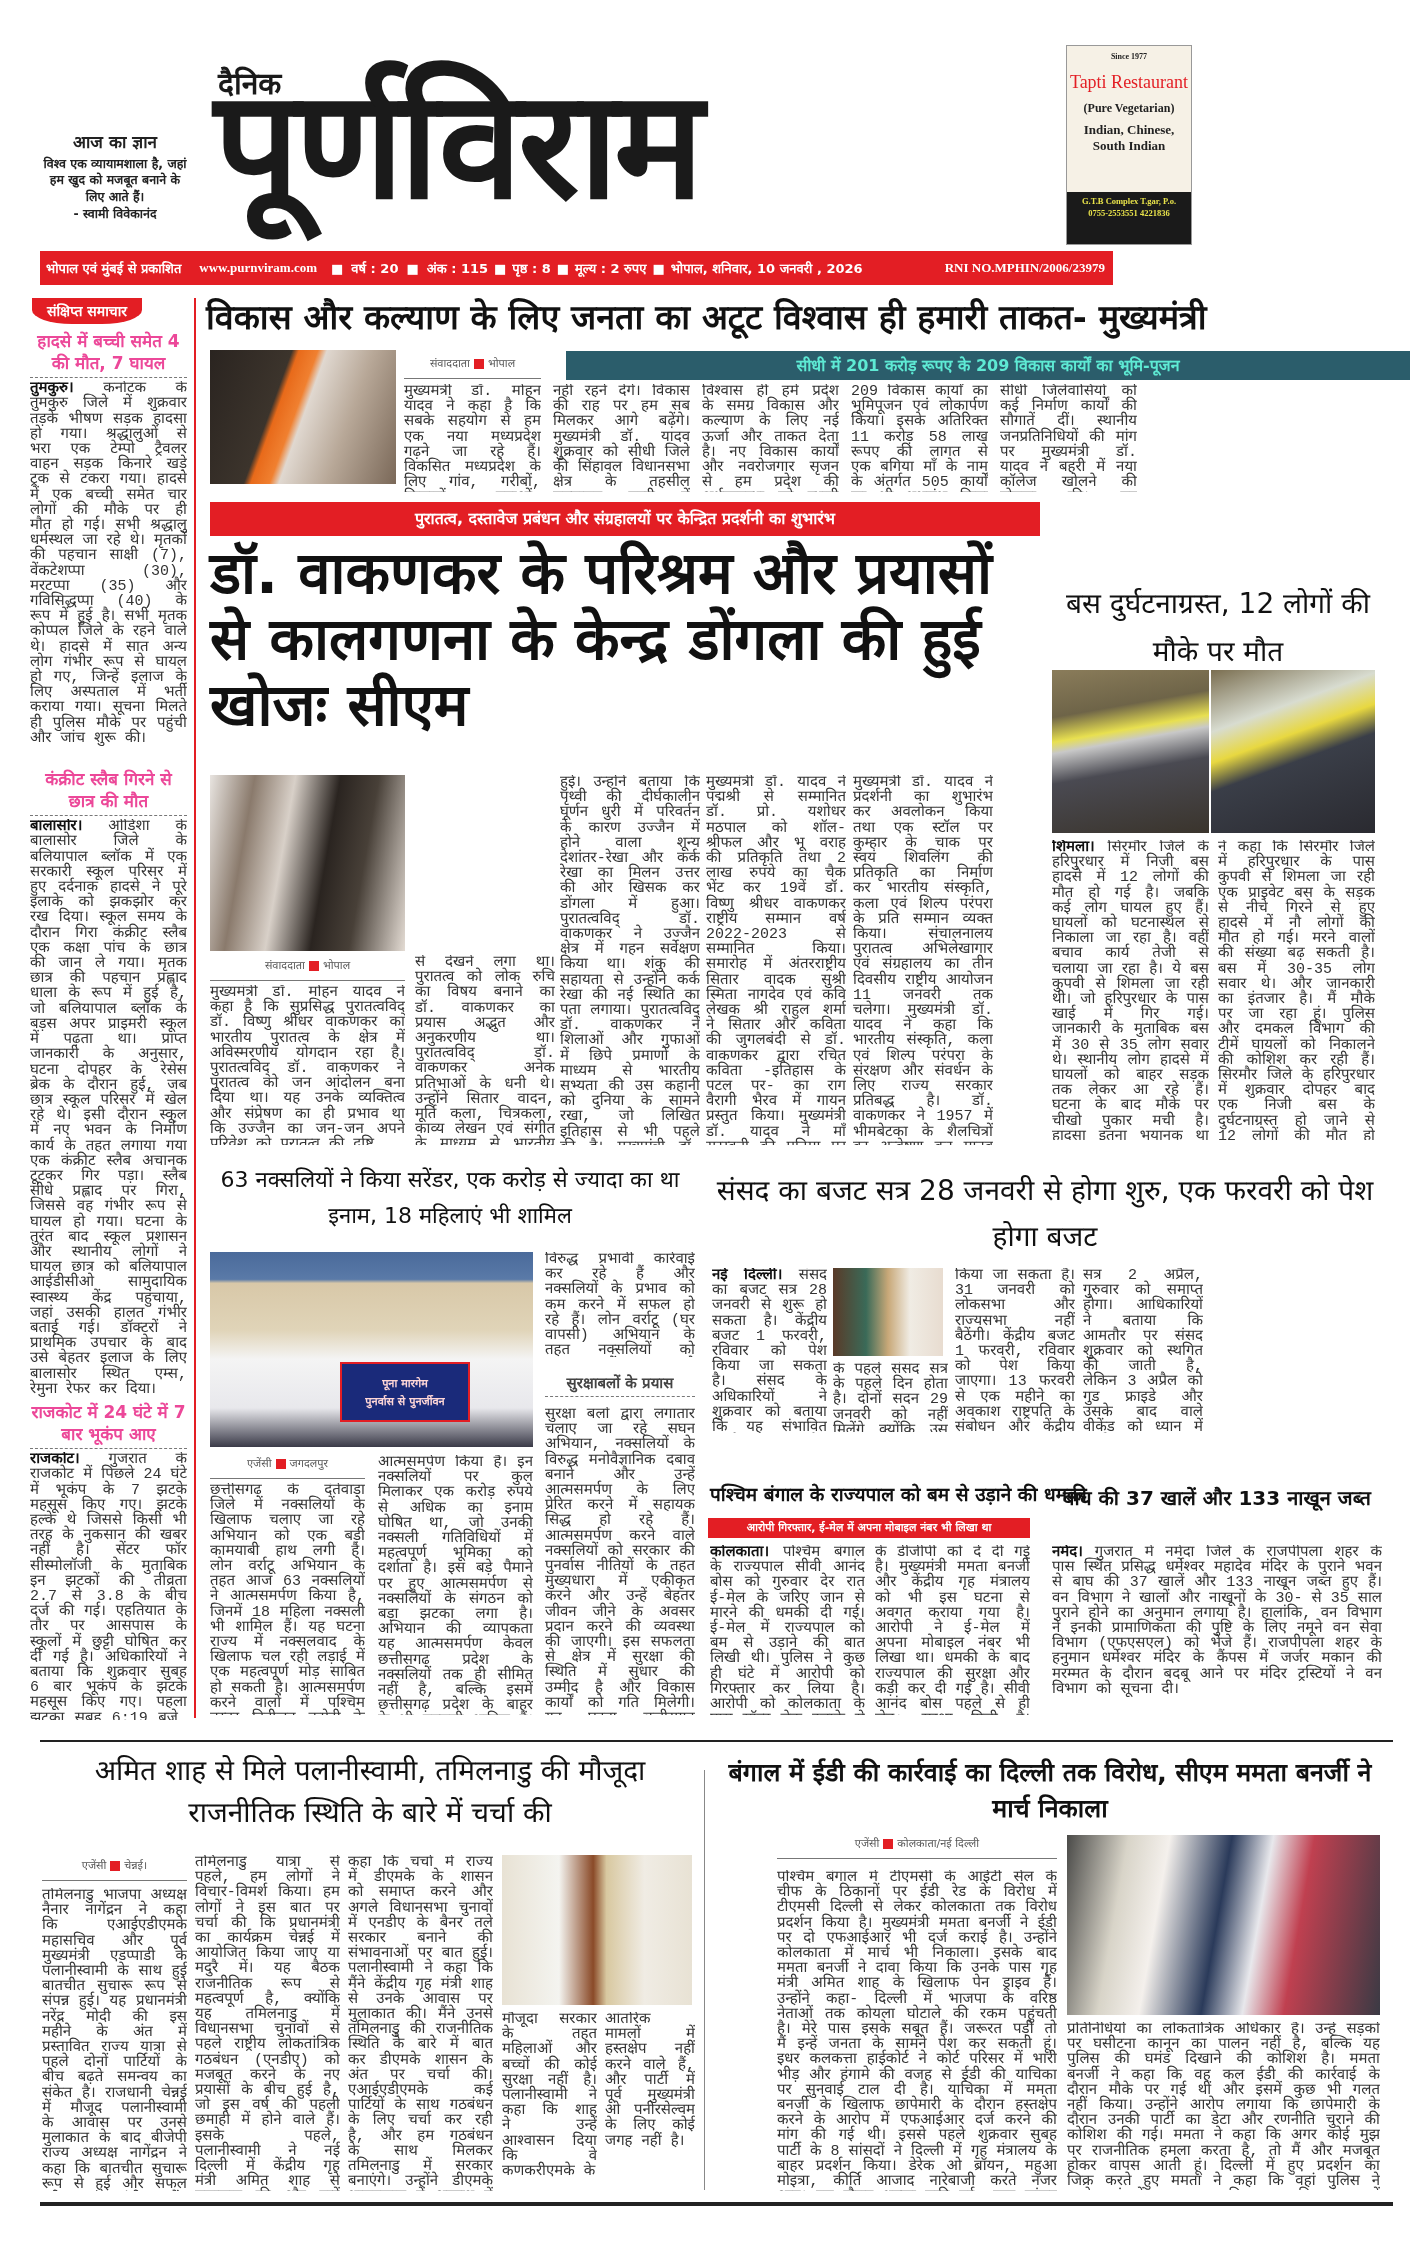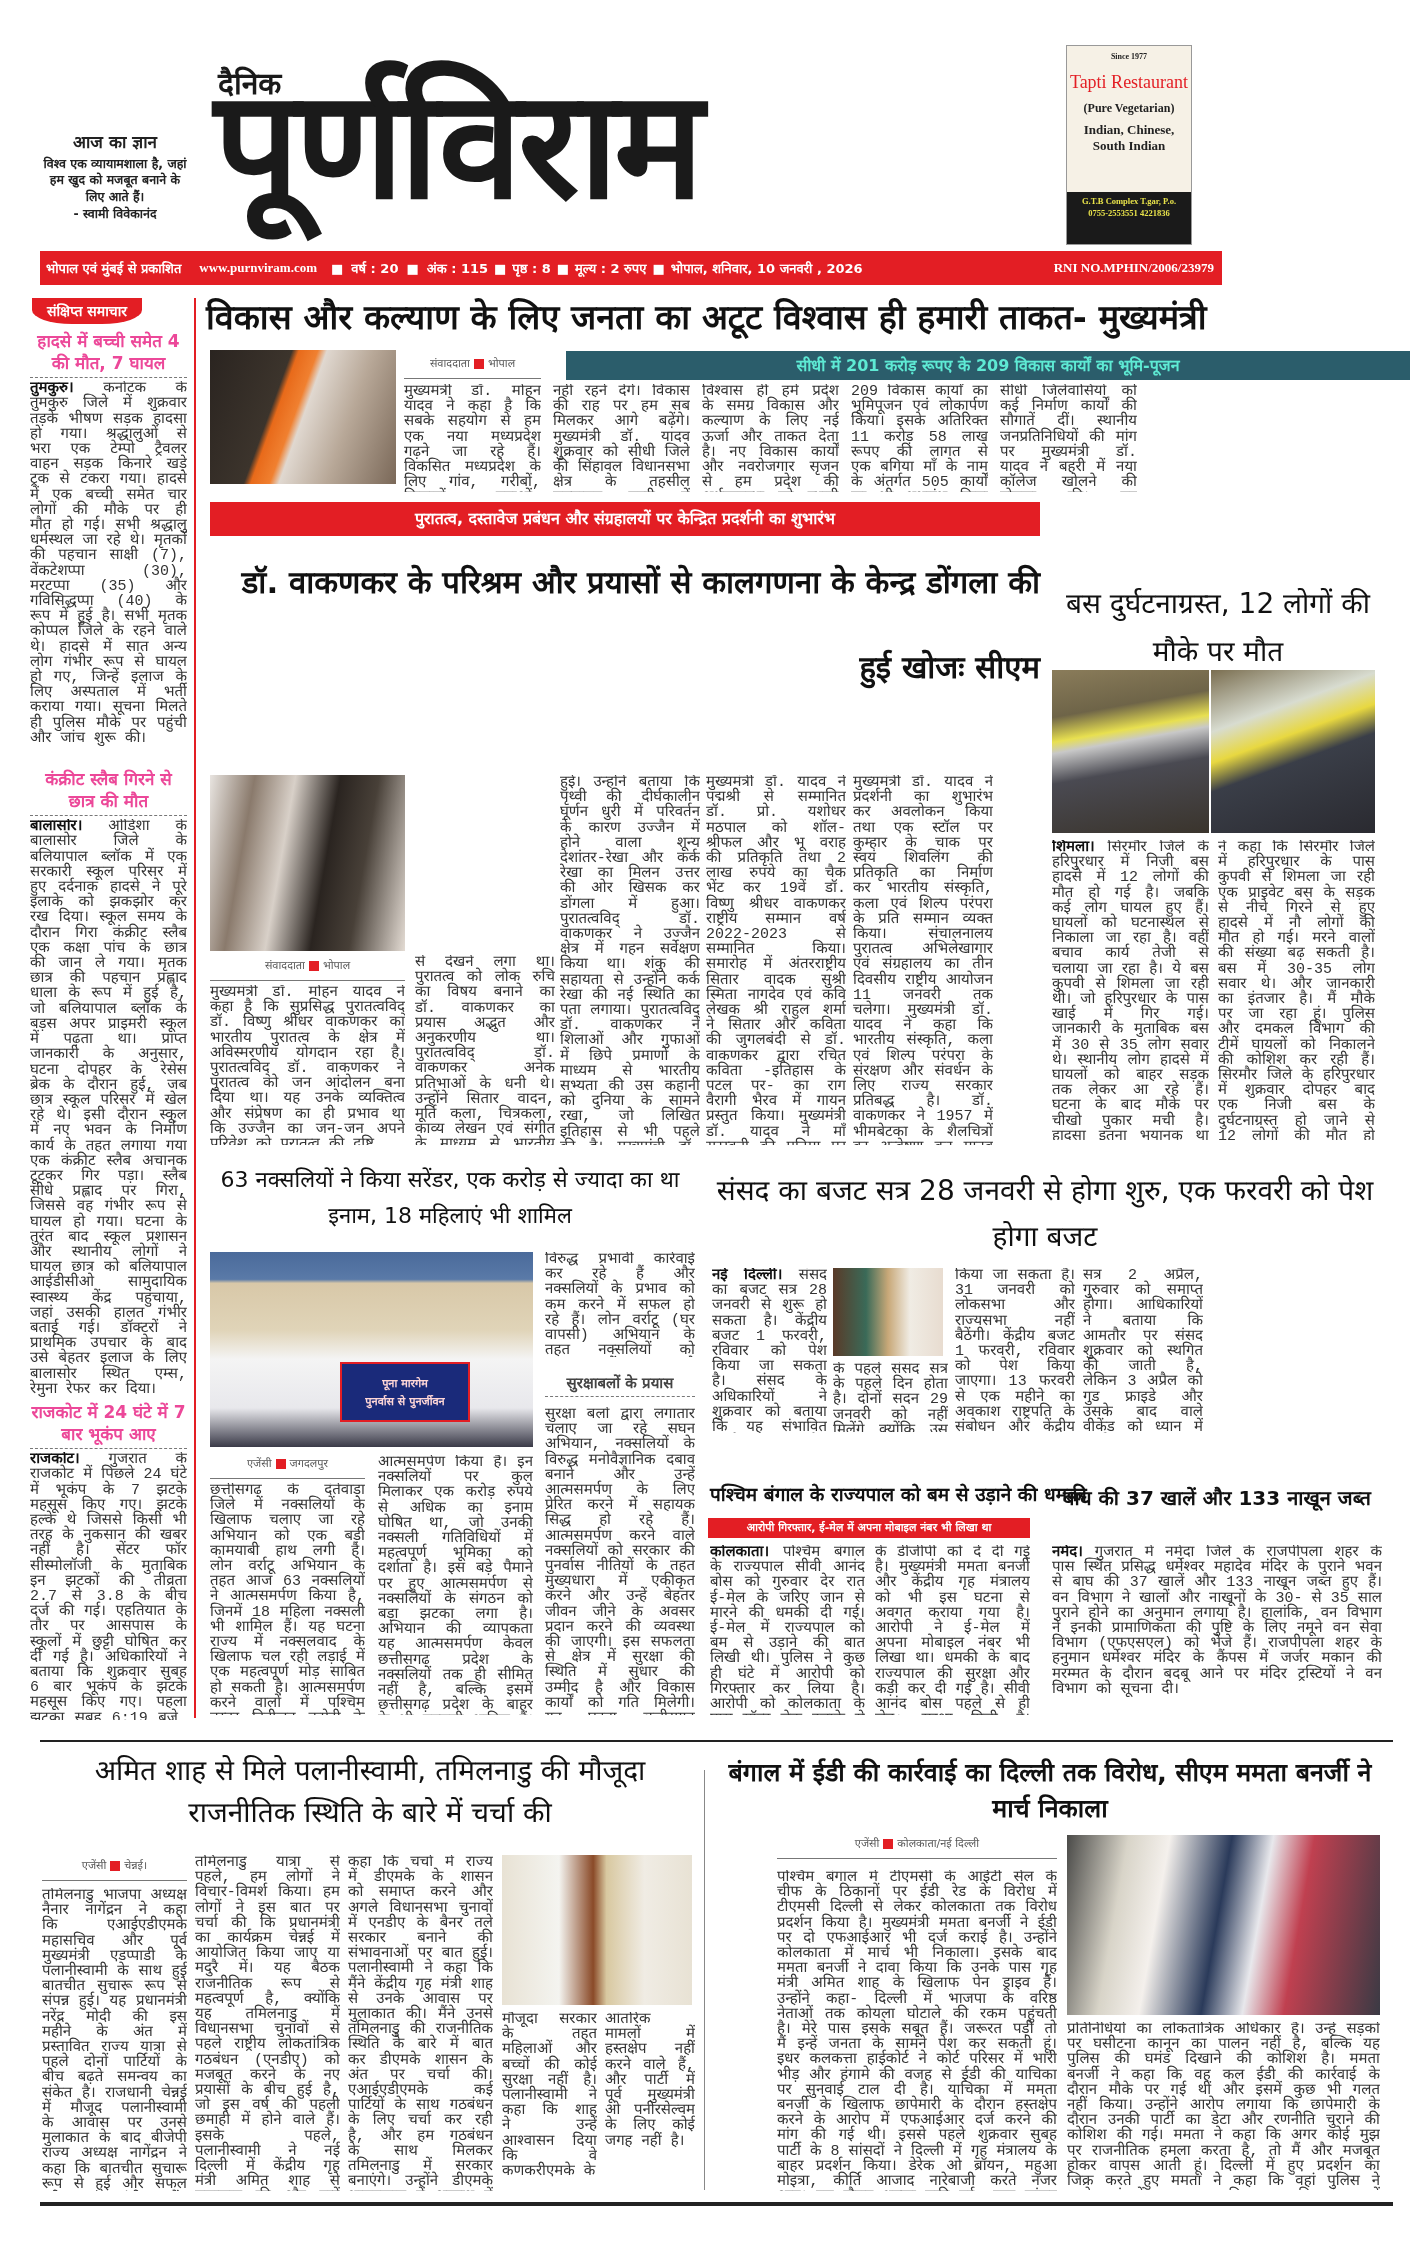--- a/index.html
+++ b/index.html
@@ -33,21 +33,21 @@
   <div style="font-size:8px;font-weight:bold;margin-top:6px;">Since 1977</div>
   <div style="font-size:18px;color:#e31e24;margin-top:12px;line-height:1;">Tapti Restaurant</div>
   <div style="font-size:12px;font-weight:bold;margin-top:10px;">(Pure Vegetarian)</div>
   <div style="font-size:13px;font-weight:bold;margin-top:6px;line-height:1.2;padding:0 4px;">Indian, Chinese, South Indian</div>
   <div style="position:absolute;left:0;right:0;bottom:0;height:52px;background:#1a1a1a;color:#e8e24a;padding-top:4px;">
     <div style="font-size:8.5px;font-weight:bold;">G.T.B Complex T.gar, P.o.</div>
     <div style="font-size:8.5px;font-weight:bold;margin-top:2px;">0755-2553551 4221836</div>
   </div>
 </div>
 
-<div class="abs redbar" style="left:40px;top:251px;width:1182px;height:34px;display:flex;align-items:center;font-size:13px;font-weight:bold;white-space:nowrap;">
+<div class="abs redbar" style="left:40px;top:251px;width:1073px;height:34px;display:flex;align-items:center;font-size:13px;font-weight:bold;white-space:nowrap;">
   <span style="margin-left:6px;">भोपाल एवं मुंबई से प्रकाशित</span>
   <span style="margin-left:18px;font-family:'Liberation Serif',serif;">www.purnviram.com</span>
   <span style="margin:0 8px 0 14px;">■</span>
   <span>वर्ष : 20</span>
   <span style="margin:0 8px;">■</span>
   <span>अंक : 115</span>
   <span style="margin:0 6px;">■</span>
   <span>पृष्ठ : 8</span>
   <span style="margin:0 6px;">■</span>
   <span>मूल्य : 2 रुपए</span>
@@ -86,21 +86,21 @@
 </div>
 <div class="abs txt" style="left:404px;top:384px;width:137px;height:108px;">मुख्यमंत्री डॉ. मोहन यादव ने कहा है कि सबके सहयोग से हम एक नया मध्यप्रदेश गढ़ने जा रहे हैं। विकसित मध्यप्रदेश के लिए गांव, गरीबों, किसानों, युवाओं, महिलाओं, सभी को आत्मनिर्भर, सशक्त और समृद्ध बनाना जरूरी है और हम इसी दिशा में मिशन मोड में आगे बढ़ रहे हैं। उन्होंने कहा कि हम प्रदेश के किसी भी क्षेत्र को विकास से वंचित</div>
 <div class="abs txt" style="left:553px;top:384px;width:137px;height:108px;">नहीं रहने देंगे। विकास की राह पर हम सब मिलकर आगे बढ़ेंगे। मुख्यमंत्री डॉ. यादव शुक्रवार को सीधी जिले की सिंहावल विधानसभा क्षेत्र के तहसील मुख्यालय बहरी में विभिन्न शासकीय विभागों के हितग्राहियों के प्रशिक्षण सह उनमुखीकरण कार्यक्रम को संबोधित कर रहे थे। मुख्यमंत्री डॉ. यादव ने कहा कि जनता का सरकार पर अटूट</div>
 <div class="abs txt" style="left:702px;top:384px;width:137px;height:108px;">विश्वास ही हमें प्रदेश के समग्र विकास और कल्याण के लिए नई ऊर्जा और ताकत देता है। नए विकास कार्यों और नवरोजगार सृजन से हम प्रदेश की अर्थव्यवस्था को स्थायी मजबूती देने के लिए हर जरूरी प्रयास कर रहे हैं। इस मौके पर मुख्यमंत्री डॉ. यादव ने ग्राम बहरी से ही सीधी जिले के लिए 201 करोड़ 64 लाख रूपए की लागत वाले कुल</div>
 <div class="abs txt" style="left:851px;top:384px;width:137px;height:108px;">209 विकास कार्यों का भूमिपूजन एवं लोकार्पण किया। इसके अतिरिक्त 11 करोड़ 58 लाख रूपए की लागत से एक बगिया माँ के नाम के अंतर्गत 505 कार्यों का भी शुभारंभ किया गया। मुख्यमंत्री ने 133 करोड़ 62 लाख रूपए के 30 विकास कार्यों का भूमिपूजन एवं 68 करोड़ रूपए से अधिक की लागत वाले 179 विकास कार्यों का लोकार्पण कर</div>
 <div class="abs txt" style="left:1000px;top:384px;width:137px;height:108px;">सीधी जिलेवासियों को कई निर्माण कार्यों की सौगातें दीं। स्थानीय जनप्रतिनिधियों की मांग पर मुख्यमंत्री डॉ. यादव ने बहरी में नया कॉलेज खोलने की घोषणा की। यह कॉलेज अगले सत्र से ही प्रारंभ किया जाएगा। मुख्यमंत्री ने ग्राम बहरी से चुरहट तक 129 करोड़ की लागत से 64.54 कि.मी. लंबे टू-लेन रोड</div>
 
 <div class="abs redbar" style="left:210px;top:502px;width:830px;height:34px;font-size:16px;font-weight:bold;text-align:center;line-height:34px;">
   <span>पुरातत्व, दस्तावेज प्रबंधन और संग्रहालयों पर केन्द्रित प्रदर्शनी का शुभारंभ</span>
 </div>
-<div class="abs hl" style="left:210px;top:540px;width:830px;font-size:31px;line-height:85px;text-align:right;">डॉ. वाकणकर के परिश्रम और प्रयासों से कालगणना के केन्द्र डोंगला की हुई खोजः सीएम</div>
+<div class="abs hl" style="left:210px;top:540px;width:830px;font-size:58px;line-height:66px;text-align:left;">डॉ. वाकणकर के परिश्रम और प्रयासों से कालगणना के केन्द्र डोंगला की हुई खोजः सीएम</div>
 <div class="abs photo" style="left:210px;top:775px;width:195px;height:176px;background:linear-gradient(100deg,#e8e4e0 0,#8a7a6c 20%,#d8d0c8 38%,#2a2420 58%,#484038 75%,#e4dcd4 100%);"></div>
 <div class="abs byline" style="left:210px;top:957px;width:195px;">
   <span>संवाददाता</span><span class="sq"></span><span>भोपाल</span>
 </div>
 <div class="abs txt" style="left:210px;top:985px;width:195px;height:160px;">मुख्यमंत्री डॉ. मोहन यादव ने कहा है कि सुप्रसिद्ध पुरातत्वविद् डॉ. विष्णु श्रीधर वाकणकर का भारतीय पुरातत्व के क्षेत्र में अविस्मरणीय योगदान रहा है। पुरातत्वविद् डॉ. वाकणकर ने पुरातत्व को जन आंदोलन बना दिया था। यह उनके व्यक्तित्व और संप्रेषण का ही प्रभाव था कि उज्जैन का जन-जन अपने परिवेश को पुरातत्व की दृष्टि</div>
 <div class="abs txt" style="left:415px;top:955px;width:140px;height:190px;">से देखने लगा था। पुरातत्व को लोक रुचि का विषय बनाने का डॉ. वाकणकर का प्रयास अद्भुत और अनुकरणीय था। पुरातत्वविद् डॉ. वाकणकर अनेक प्रतिभाओं के धनी थे। उन्होंने सितार वादन, मूर्ति कला, चित्रकला, काव्य लेखन एवं संगीत के माध्यम से भारतीय संस्कृतिक विरासत को आगे बढ़ाया। पुरातत्वविद् डॉ. वाकणकर के परिश्रम और प्रयासों से काल गणना के केंद्र डोंगला की खोज</div>
 <div class="abs txt" style="left:560px;top:775px;width:140px;height:370px;">हुई। उन्होंने बताया कि पृथ्वी की दीर्घकालीन घूर्णन धुरी में परिवर्तन के कारण उज्जैन में होने वाला शून्य देशांतर-रेखा और कर्क रेखा का मिलन उत्तर की ओर खिसक कर डोंगला में हुआ। पुरातत्वविद् डॉ. वाकणकर ने उज्जैन क्षेत्र में गहन सर्वेक्षण किया था। शंकु की सहायता से उन्होंने कर्क रेखा की नई स्थिति का पता लगाया। पुरातत्वविद् डॉ. वाकणकर ने शिलाओं और गुफाओं में छिपे प्रमाणों के माध्यम से भारतीय सभ्यता की उस कहानी को दुनिया के सामने रखा, जो लिखित इतिहास से भी पहले की है। मुख्यमंत्री डॉ. यादव ने शुक्रवार को कुशाभाऊ ठाकरे सभागार में 19वें डॉ. विष्णु श्रीधर वाकणकर राष्ट्रीय सम्मान समारोह और राष्ट्रीय संगोष्ठी के शुभारंभ अवसर पर यह विचार व्यक्त किए। मुख्यमंत्री डॉ. यादव ने दीप प्रज्ज्वलित कर कार्यक्रम का शुभारंभ किया।</div>
 <div class="abs txt" style="left:706px;top:775px;width:140px;height:370px;">मुख्यमंत्री डॉ. यादव ने पद्मश्री से सम्मानित डॉ. प्रो. यशोधर मठपाल को शॉल-श्रीफल और भू वराह की प्रतिकृति तथा 2 लाख रुपये का चैक भेंट कर 19वें डॉ. विष्णु श्रीधर वाकणकर राष्ट्रीय सम्मान वर्ष 2022-2023 से सम्मानित किया। समारोह में अंतरराष्ट्रीय सितार वादक सुश्री स्मिता नागदेव एवं कवि लेखक श्री राहुल शर्मा ने सितार और कविता की जुगलबंदी से डॉ. वाकणकर द्वारा रचित कविता -इतिहास के पटल पर- का राग वैरागी भैरव में गायन प्रस्तुत किया। मुख्यमंत्री डॉ. यादव ने माँ सरस्वती की प्रतिमा पर माल्यार्पण किया तथा दीप प्रज्वलित कर स्मारिका का विमोचन किया।</div>
 <div class="abs txt" style="left:853px;top:775px;width:140px;height:370px;">मुख्यमंत्री डॉ. यादव ने प्रदर्शनी का शुभारंभ कर अवलोकन किया तथा एक स्टॉल पर कुम्हार के चाक पर स्वयं शिवलिंग की प्रतिकृति का निर्माण कर भारतीय संस्कृति, कला एवं शिल्प परंपरा के प्रति सम्मान व्यक्त किया। संचालनालय पुरातत्व अभिलेखागार एवं संग्रहालय का तीन दिवसीय राष्ट्रीय आयोजन 11 जनवरी तक चलेगा। मुख्यमंत्री डॉ. यादव ने कहा कि भारतीय संस्कृति, कला एवं शिल्प परंपरा के संरक्षण और संवर्धन के लिए राज्य सरकार प्रतिबद्ध है। डॉ. वाकणकर ने 1957 में भीमबेटका के शैलचित्रों का अन्वेषण कर मानव के अध्ययन का नया मार्ग खोला।</div>
 

